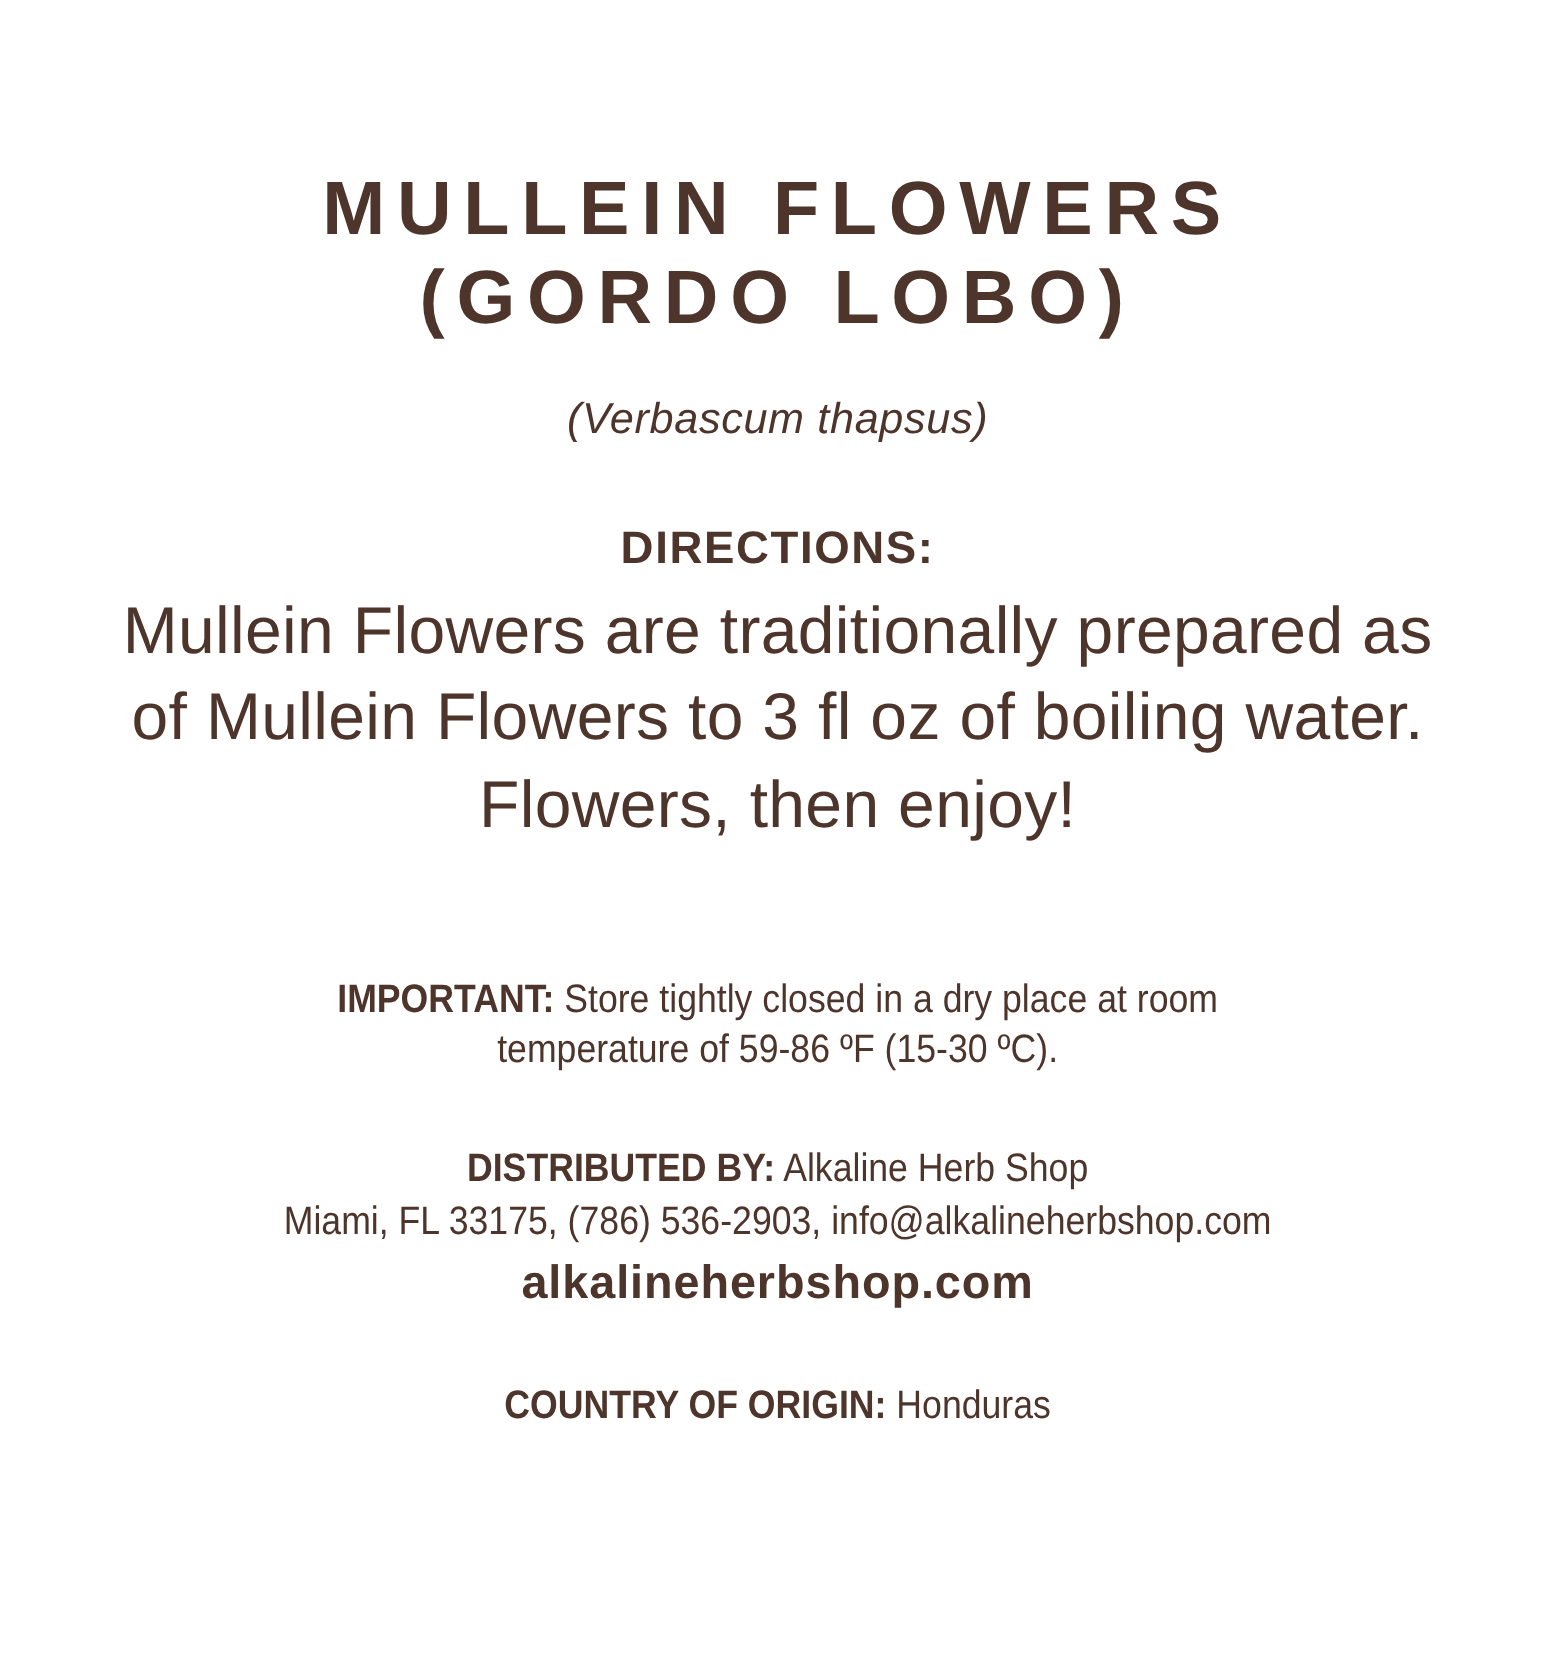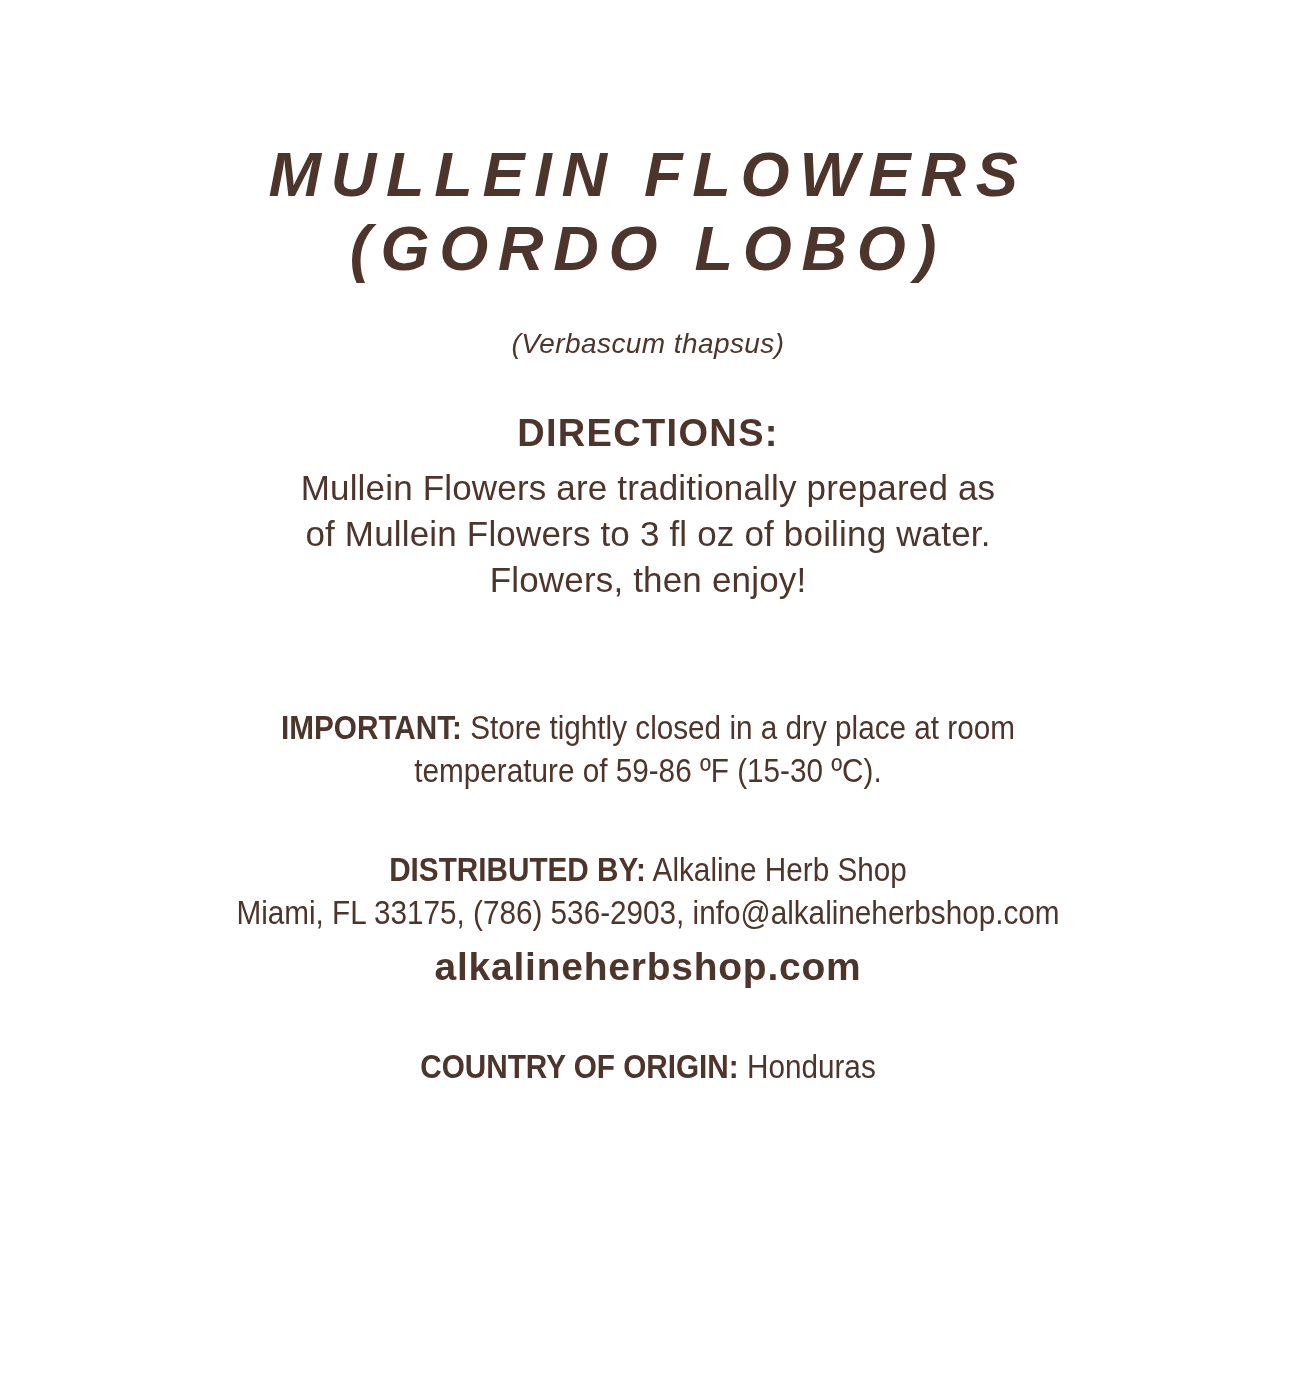--- a/index.html
+++ b/index.html
@@ -22,40 +22,39 @@
   }
   .title-block {
     line-height: 1.17;
     font-weight: 800;
     font-size: 63px;
     letter-spacing: 0.155em;
   }
   .title-line {
     display: block;
     white-space: nowrap;
-    font-style: italic;
   }
   .latin-name {
     margin-top: 18px;
-    font-size: 28px;
+    font-size: 36px;
     font-style: italic;
     font-weight: 400;
     letter-spacing: 0.015em;
   }
   .directions-block {
-    margin-top: 52px;
+    margin-top: 66px;
   }
   .directions-heading {
     font-size: 38px;
     font-weight: 800;
     letter-spacing: 0.035em;
   }
   .directions-body {
     margin-top: 10px;
-    font-size: 35px;
+    font-size: 55px;
     font-weight: 400;
     line-height: 1.32;
     letter-spacing: 0.005em;
   }
   .directions-body .body-line {
     display: block;
     white-space: nowrap;
   }
   .important-block {
     margin-top: 104px;

